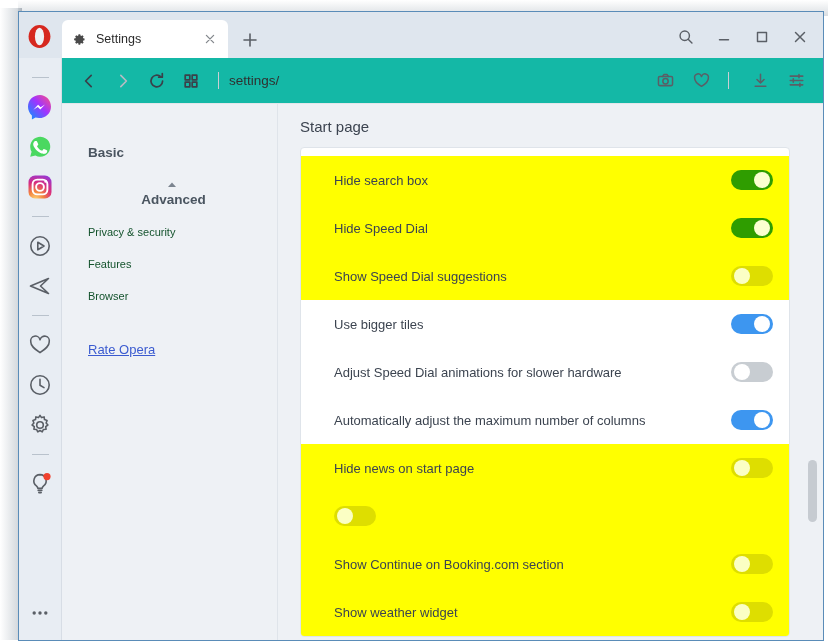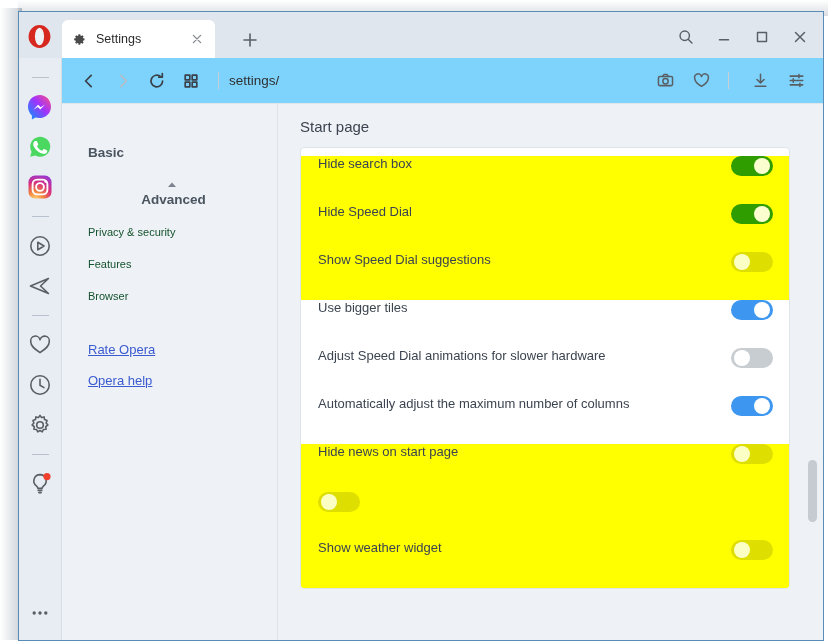--- a/index.html
+++ b/index.html
@@ -25,39 +25,39 @@
 
   
   .tabbar {
     position:absolute; left:0; top:0; width:100%; height:46px;
     background:#dfe6ee;
   }
   .opera-logo {
     position:absolute; left:8px; top:12px; width:25px; height:25px;
   }
   .tab {
-    position:absolute; left:43px; top:8px; width:153px; height:38px;
+    position:absolute; left:43px; top:8px; width:166px; height:38px;
     background:#ffffff; border-radius:6px 6px 0 0;
     display:flex; align-items:center; padding:2px 10px;
   }
   .tab-favicon { width:15px; height:15px; flex:0 0 15px; display:block; }
   .tab-title {
     flex:1; margin-left:9px; font-size:12.5px; color:#2b2b2b;
     white-space:nowrap; overflow:hidden; text-overflow:ellipsis;
   }
   .tab-close { width:16px; height:16px; flex:0 0 16px; opacity:.75; }
   .newtab { position:absolute; left:221px; top:18px; width:20px; height:20px; }
 
   .wincontrols { position:absolute; right:6px; top:14px; display:flex; gap:4px; }
   .wc { width:34px; height:22px; display:flex; align-items:center; justify-content:center; }
 
   
   .addrbar {
     position:absolute; left:43px; top:46px; right:0; height:46px;
-    background:#7dd3fc; display:flex; align-items:center;
+    background:#14b8a6; display:flex; align-items:center;
     border-bottom:1px solid #e2e6ea;
   }
   .nav-btn { width:30px; height:30px; display:flex; align-items:center; justify-content:center; margin-left:4px; }
   .nav-btn:first-child { margin-left:12px; }
   .vsep { width:1px; height:17px; background:#c9ced4; margin:0 10px 0 12px; }
   .url { font-size:13.5px; color:#303030; }
   .addr-right { margin-left:auto; display:flex; align-items:center; padding-right:12px; }
   .addr-right .nav-btn { margin-left:6px; }
 
   
@@ -84,22 +84,22 @@
   .content { flex:1; position:relative; overflow:hidden; }
   .content-inner { padding:10px 33px 0 22px; }
   .section-title { font-size:15px; color:#3c4450; margin:4px 0 12px 0; }
 
   .card {
     background:#ffffff; border:1px solid #dfe4ea; border-radius:4px;
     padding:8px 0 0 0; overflow:hidden;
   }
   .hl-group { background:#ffff00; }
   .row {
-    height:48px; display:flex; align-items:flex-start;
-    padding:0 16px 0 17px;
+    height:48px; display:flex; align-items:center;
+    padding:0 16px 0 33px;
   }
   .row-label { font-size:13px; color:#3c4450; flex:1; }
 
   
   .sw { width:42px; height:20px; border-radius:10px; position:relative; flex:0 0 42px; }
   .sw .knob { position:absolute; top:2px; width:16px; height:16px; border-radius:50%; }
   .sw.off .knob { left:3px; }
   .sw.on  .knob { right:3px; }
   .sw.on.blue   { background:#3d96f0; } .sw.on.blue .knob   { background:#ffffff; }
   .sw.off.gray  { background:#c8cdd2; } .sw.off.gray .knob  { background:#ffffff; }
@@ -315,21 +315,20 @@
           <span class="nav-top" style="padding:0;">Advanced</span>
         </div>
 
         <div class="nav-sub">Privacy &amp; security</div>
         <div class="nav-sub">Features</div>
         <div class="nav-sub">Browser</div>
 
         <div class="nav-gap"></div>
 
         <a class="nav-link" href="#">Rate Opera</a>
-        <a class="nav-link" href="#">Opera help</a>
       </div>
 
       <div class="content">
         <div class="content-inner">
           <div class="section-title">Start page</div>
           <div class="card">
             <div id="groups">
                 <div class="group hl-group">
                   <div class="row">
                     <div class="row-label">Hide search box</div>
@@ -376,20 +375,26 @@
                     <div class="sw off ylw">
                       <div class="knob"></div>
                     </div>
                   </div>
                   <div class="row">
                     <div class="sw off ylw">
                       <div class="knob"></div>
                     </div>
                   </div>
                   <div class="row">
+                    <div class="row-label">Show Continue on Booking.com section</div>
+                    <div class="sw off ylw">
+                      <div class="knob"></div>
+                    </div>
+                  </div>
+                  <div class="row">
                     <div class="row-label">Show weather widget</div>
                     <div class="sw off ylw">
                       <div class="knob"></div>
                     </div>
                   </div>
                 </div>
               </div>
           </div>
         </div>
         <div class="scrollbar">

